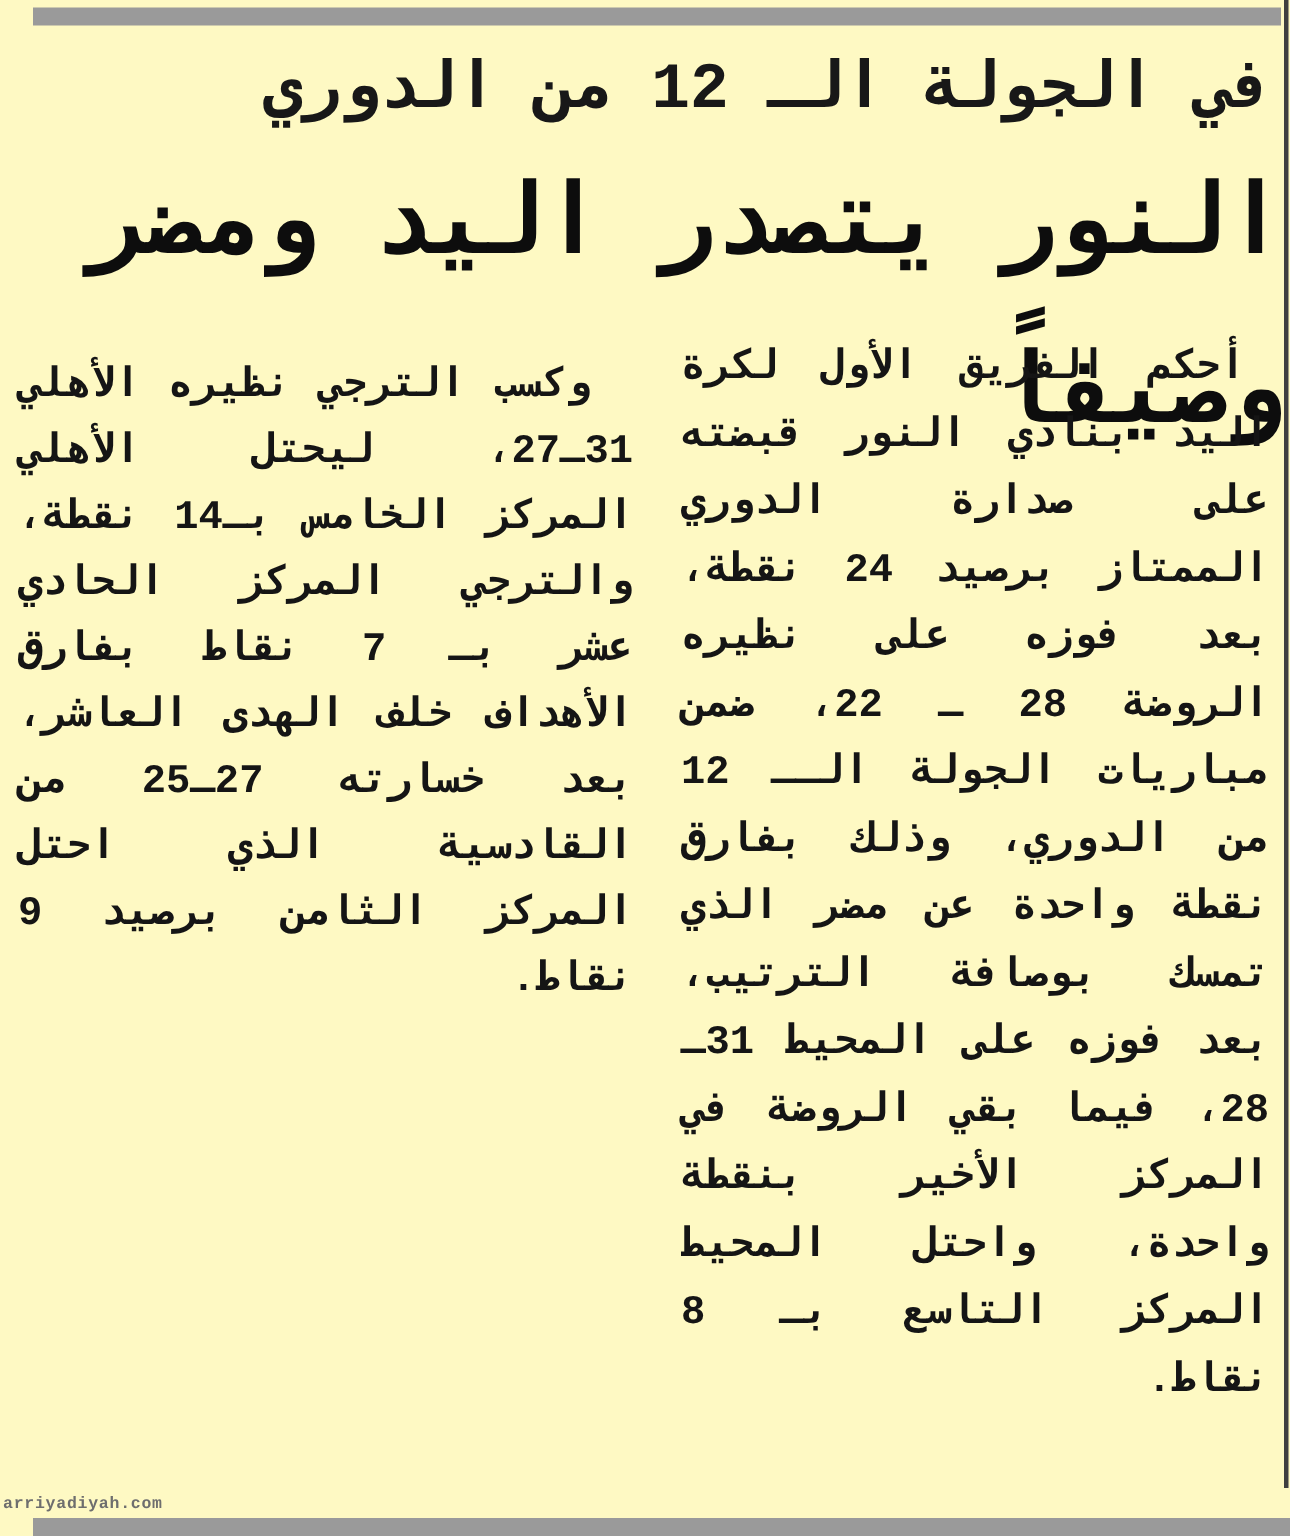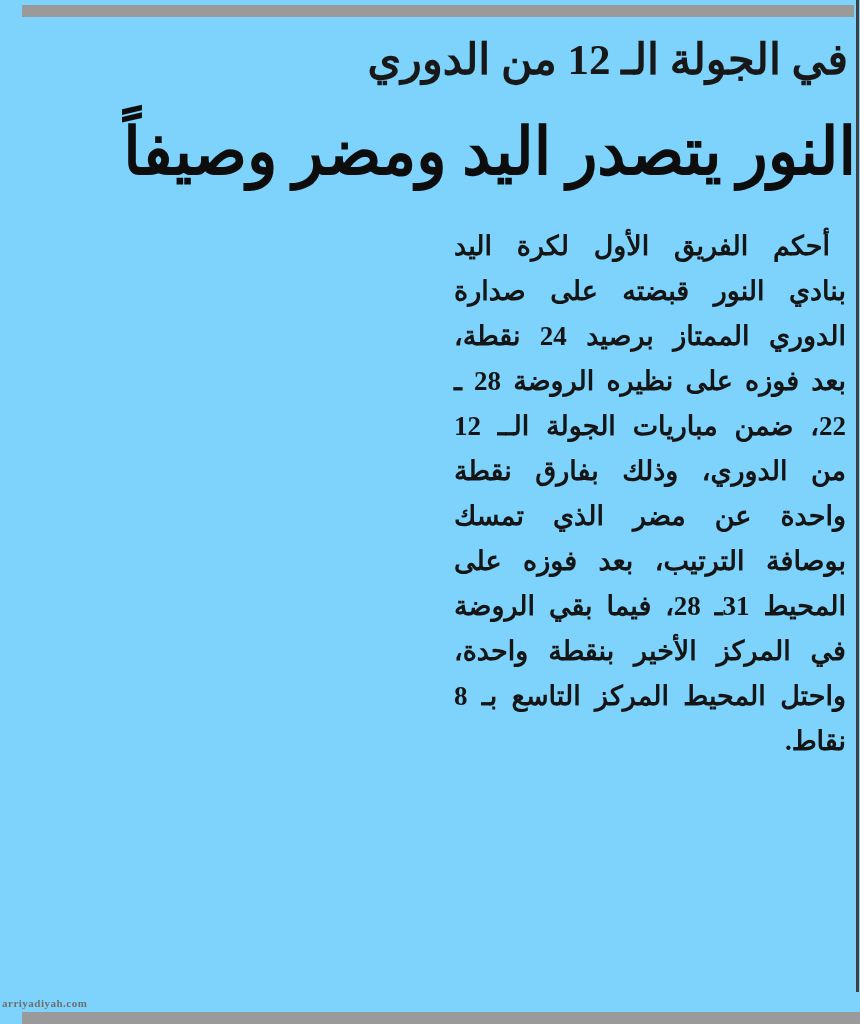--- a/index.html
+++ b/index.html
@@ -4,24 +4,24 @@
 <style>
   html, body {
     margin: 0;
     padding: 0;
     background: #ffffff;
   }
   .page {
     position: relative;
     width: 860px;
     height: 1024px;
-    background: #7dd3fc;
+    background: #fef9c3;
     overflow: hidden;
     direction: rtl;
-    font-family: Liberation Serif, serif;
+    font-family: Liberation Mono, monospace;
     color: #161616;
   }
   .top-bar {
     position: absolute;
     top: 5px;
     left: 22px;
     right: 6px;
     height: 12px;
     background: #9a9a9a;
   }
@@ -124,19 +124,20 @@
 
   <div class="kicker">في الجولة الـ 12 من الدوري</div>
 
   <div class="headline">النور يتصدر اليد ومضر وصيفاً</div>
 
   <div class="col col-right">
     <p class="body-par indent-sm">أحكم الفريق الأول لكرة اليد بنادي النور قبضته على صدارة الدوري الممتاز برصيد 24 نقطة، بعد فوزه على نظيره الروضة 28 ـ 22، ضمن مباريات الجولة الــ 12 من الدوري، وذلك بفارق نقطة واحدة عن مضر الذي تمسك بوصافة الترتيب، بعد فوزه على المحيط 31ـ 28، فيما بقي الروضة في المركز الأخير بنقطة واحدة، واحتل المحيط المركز التاسع بـ 8 نقاط.</p>
   </div>
 
   <div class="col col-left">
+    <p class="body-par indent-lg">وكسب الترجي نظيره الأهلي 31ـ27، ليحتل الأهلي المركز الخامس بـ14 نقطة، والترجي المركز الحادي عشر بـ 7 نقاط بفارق الأهداف خلف الهدى العاشر، بعد خسارته 27ـ25 من القادسية الذي احتل المركز الثامن برصيد 9 نقاط.</p>
   </div>
 
   <div class="watermark">arriyadiyah.com</div>
 
   <div class="bottom-bar"></div>
 
 </div>
 
 </body></html>

